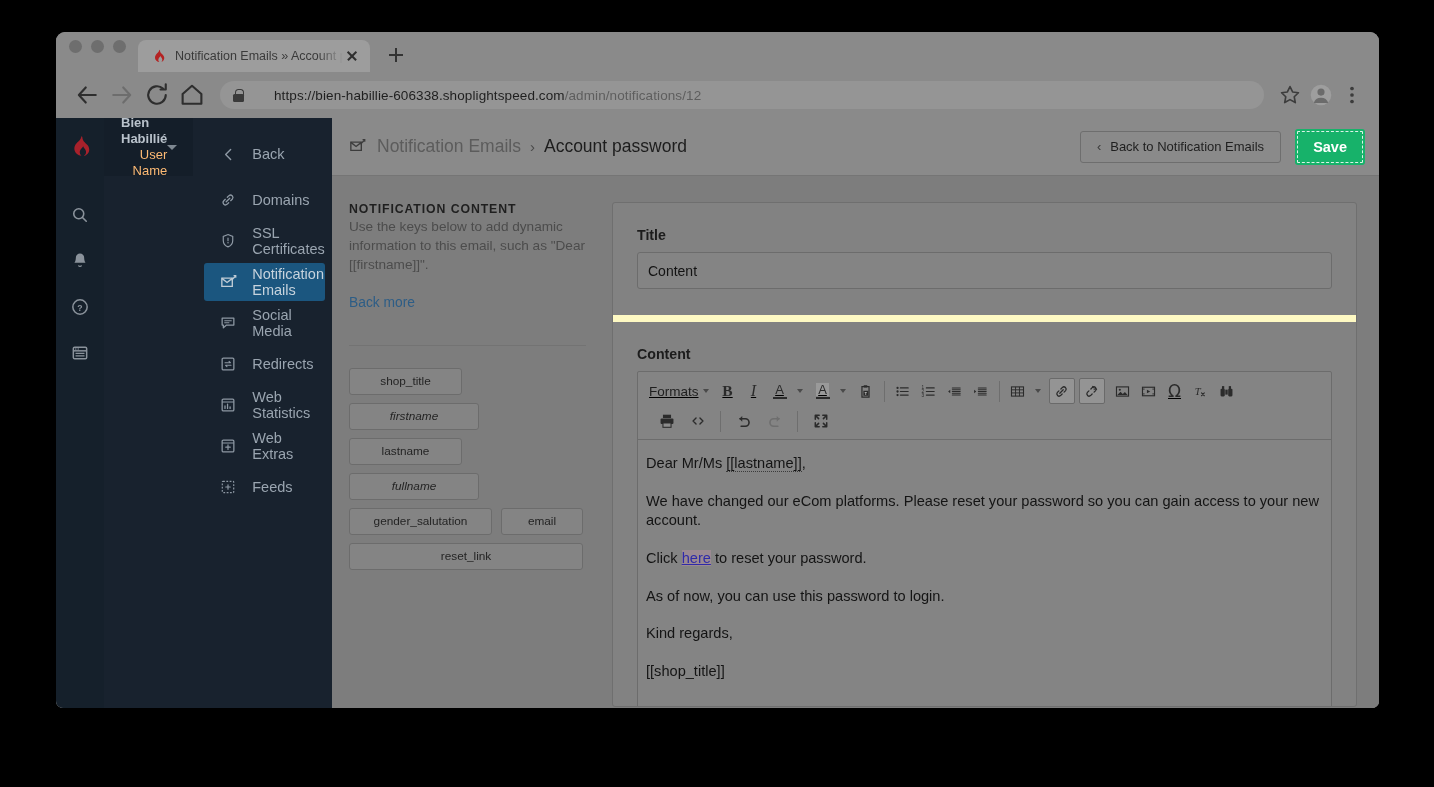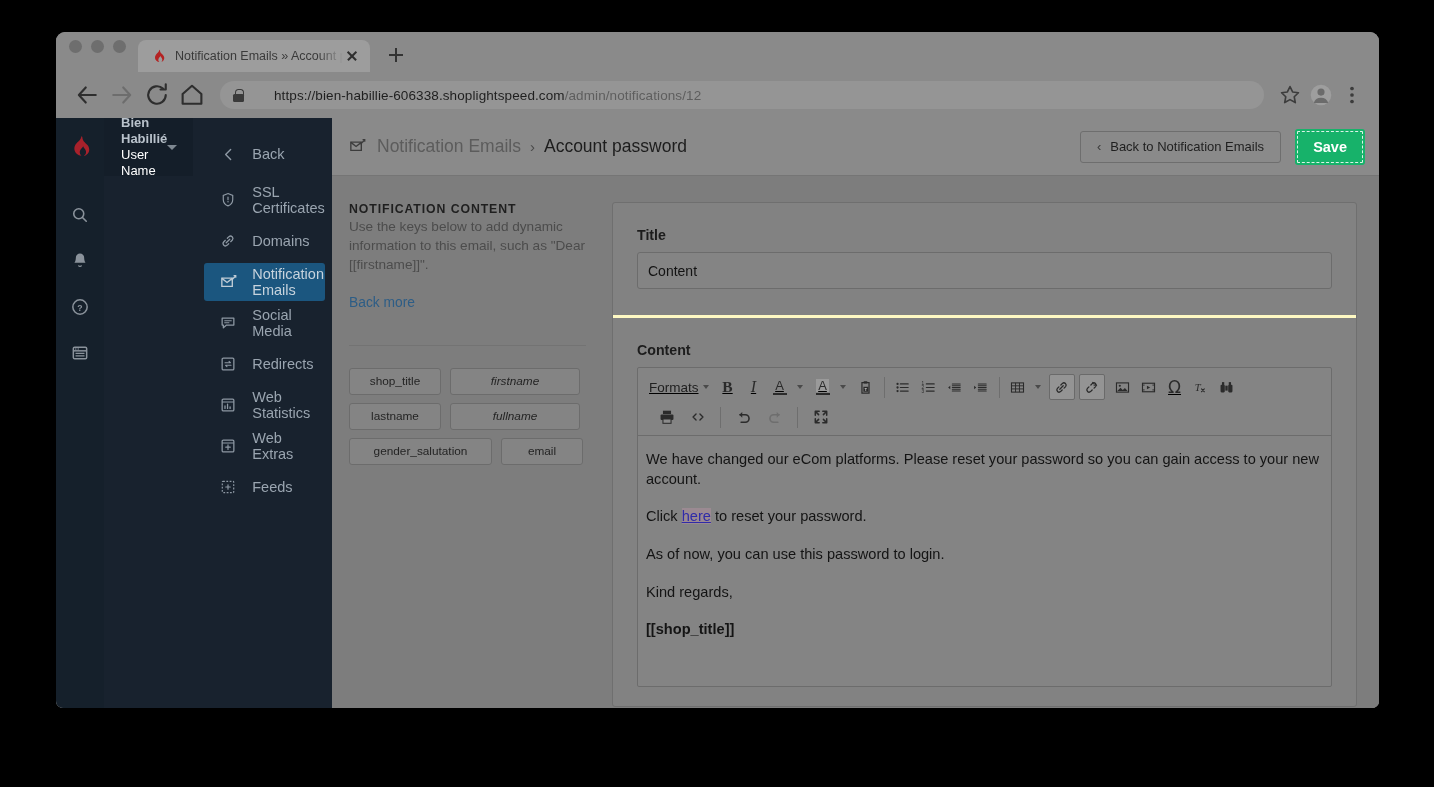--- a/index.html
+++ b/index.html
@@ -143,21 +143,21 @@
   }
   .acct {
     height: 58px;
     padding: 0 16px 0 17px;
     display: flex; align-items: center;
     background: #141e29;
     position: relative;
   }
   .acct-txt { flex: 1 1 auto; line-height: 1.22; }
   .acct-shop { font-size: 13px; font-weight: 700; color: #b9c2cb; }
-  .acct-user { font-size: 13px; color: #ffffff; }
+  .acct-user { font-size: 13px; color: #fdba74; text-align: right; }
   .caret-dn {
     width: 0; height: 0;
     border-left: 5px solid transparent; border-right: 5px solid transparent;
     border-top: 5px solid #7e8891;
   }
 
   .navlist { padding-top: 14px; }
   .navitem {
     display: flex; align-items: center;
     height: 38px; margin: 3px 11px;
@@ -223,37 +223,37 @@
 
   .keys { display: flex; flex-wrap: wrap; gap: 8px 9px; }
   .keybtn {
     height: 27px;
     border: 1px solid #6c6c6c; border-radius: 3px;
     background: #848484;
     display: flex; align-items: center; justify-content: center;
     font-size: 11.8px; color: #242424;
     padding: 0 10px;
   }
-  .k-w-a { width: 92px; text-align: right; }
+  .k-w-a { width: 113px; text-align: right; }
   .k-w-b { width: 130px; font-style: italic; }
   .k-w-c { width: 143px; }
   .k-w-d { width: 82px; }
   .k-w-full { width: 234px; }
 
   
   .card {
     flex: 1 1 auto; min-width: 0;
     border: 1px solid #6f6f6f;
     background: #828282;
     border-radius: 3px;
     align-self: flex-start;
     max-height: 505px;
     overflow: hidden;
   }
-  .field { padding: 24px 24px 26px 24px; border-bottom: 3px solid #fef9c3; }
+  .field { padding: 24px 24px 26px 24px; border-bottom: 7px solid #fef9c3; }
   .field.last { border-bottom: none; padding-bottom: 24px; }
   .flabel { font-size: 14.2px; font-weight: 700; color: #1c1c1c; margin-bottom: 9px; }
   .tinput {
     height: 37px; width: 100%;
     border: 1px solid #6c6c6c; border-radius: 3px;
     background: #848484;
     display: flex; align-items: center; padding: 0 10px;
     font-size: 14px; color: #131313;
   }
 
@@ -272,21 +272,21 @@
   .tb.dis { color: #6e6e6e; }
   .tb-arrow {
     width: 0; height: 0; margin-left: 4px;
     border-left: 3.6px solid transparent; border-right: 3.6px solid transparent;
     border-top: 4px solid #4a4a4a;
   }
   .tb-div { width: 1px; height: 21px; background: #6e6e6e; margin: 0 5px; }
 
   .epanel { padding: 14px 7px 18px 7px; min-height: 250px; }
   .epara { font-size: 14.6px; color: #141414; line-height: 1.35; padding: 0 1px; margin: 0 0 18px 0; }
-  .epara:last-child { margin-bottom: 16px; font-weight: bold; }
+  .epara:last-child { margin-bottom: 16px; }
   .tok { border-bottom: 1px dotted #3b3b3b; }
   .hlink {
     color: #2f2ba8; text-decoration: underline;
     background: #9b8a92;
   }
 
   
   svg { display: block; }
 </style>
 </head>
@@ -418,35 +418,35 @@
               <svg viewBox="0 0 24 24" width="17" height="17">
                   <path d="M15 5l-7 7 7 7" fill="none" stroke="currentColor" stroke-width="2" stroke-linecap="round" stroke-linejoin="round"></path>
                 </svg>
             </span>
             <span>Back</span>
           </div>
 
           <div class="navitem">
             <span class="ni-ic">
               <svg viewBox="0 0 24 24" width="18" height="18">
+                  <path d="M9.6 14.4l4.8-4.8M8.4 11.1L6.2 13.3a3.2 3.2 0 0 0 4.5 4.5l2.2-2.2M15.6 12.9l2.2-2.2a3.2 3.2 0 0 0-4.5-4.5l-2.2 2.2" fill="none" stroke="currentColor" stroke-width="1.7" stroke-linecap="round"></path>
+                </svg>
+            </span>
+            <span>Domains</span>
+          </div>
+
+          <div class="navitem">
+            <span class="ni-ic">
+              <svg viewBox="0 0 24 24" width="18" height="18">
                   <path d="M12 3.4l6.3 2.4v5.4c0 4-2.7 7.2-6.3 8.6-3.6-1.4-6.3-4.6-6.3-8.6V5.8z" fill="none" stroke="currentColor" stroke-width="1.6"></path>
                   <path d="M12 8v3.6" stroke="currentColor" stroke-width="1.6" stroke-linecap="round"></path>
                   <circle cx="12" cy="14.2" r="1" fill="currentColor"></circle>
                 </svg>
             </span>
             <span>SSL Certificates</span>
-          </div>
-
-          <div class="navitem">
-            <span class="ni-ic">
-              <svg viewBox="0 0 24 24" width="18" height="18">
-                  <path d="M9.6 14.4l4.8-4.8M8.4 11.1L6.2 13.3a3.2 3.2 0 0 0 4.5 4.5l2.2-2.2M15.6 12.9l2.2-2.2a3.2 3.2 0 0 0-4.5-4.5l-2.2 2.2" fill="none" stroke="currentColor" stroke-width="1.7" stroke-linecap="round"></path>
-                </svg>
-            </span>
-            <span>Domains</span>
           </div>
 
           <div class="navitem active">
             <span class="ni-ic">
               <svg viewBox="0 0 24 24" width="19" height="19">
                   <path d="M3.6 6.4h13.2v10.4H3.6z" fill="none" stroke="currentColor" stroke-width="1.7"></path>
                   <path d="M3.6 6.8l6.6 5.1 6.6-5.1" fill="none" stroke="currentColor" stroke-width="1.7"></path>
                   <path d="M16.3 8.6l4.4-4.4" stroke="currentColor" stroke-width="1.7" stroke-linecap="round"></path>
                   <path d="M18.4 3.2h2.8v2.8" fill="none" stroke="currentColor" stroke-width="1.5"></path>
                 </svg>
@@ -541,20 +541,21 @@
             <div class="sec-desc">Use the keys below to add dynamic information to this email, such as "Dear [[firstname]]".</div>
             <a class="learn">Back more</a>
             <div class="hr"></div>
             <div class="keys">
               <div class="keybtn k-w-a">shop_title</div>
               <div class="keybtn k-w-b">firstname</div>
               <div class="keybtn k-w-a">lastname</div>
               <div class="keybtn k-w-b">fullname</div>
               <div class="keybtn k-w-c">gender_salutation</div>
               <div class="keybtn k-w-d">email</div>
+              <div class="keybtn k-w-full">reset_link</div>
             </div>
           </div>
 
           <div class="card">
 
             <div class="field">
               <div class="flabel">Title</div>
               <div class="tinput">Content</div>
             </div>
 
@@ -706,20 +707,21 @@
                     <div class="tb">
                       <svg viewBox="0 0 24 24" width="18" height="18">
                           <path d="M4.4 9.6V4.4h5.2M19.6 9.6V4.4h-5.2M4.4 14.4v5.2h5.2M19.6 14.4v5.2h-5.2" fill="none" stroke="#2b2b2b" stroke-width="2" stroke-linecap="round" stroke-linejoin="round"></path>
                           <path d="M5.2 5.2l3.6 3.6M18.8 5.2l-3.6 3.6M5.2 18.8l3.6-3.6M18.8 18.8l-3.6-3.6" stroke="#2b2b2b" stroke-width="2" stroke-linecap="round"></path>
                         </svg>
                     </div>
                   </div>
                 </div>
 
                 <div class="epanel">
+                  <p class="epara"><span>Dear Mr/Ms </span><span class="tok">[[lastname]]</span><span>,</span></p>
                   <p class="epara">We have changed our eCom platforms. Please reset your password so you can gain access to your new account.</p>
                   <p class="epara"><span>Click </span><span class="hlink">here</span><span> to reset your password.</span></p>
                   <p class="epara">As of now, you can use this password to login.</p>
                   <p class="epara">Kind regards,</p>
                   <p class="epara">[[shop_title]]</p>
                 </div>
 
               </div>
             </div>
           </div>

